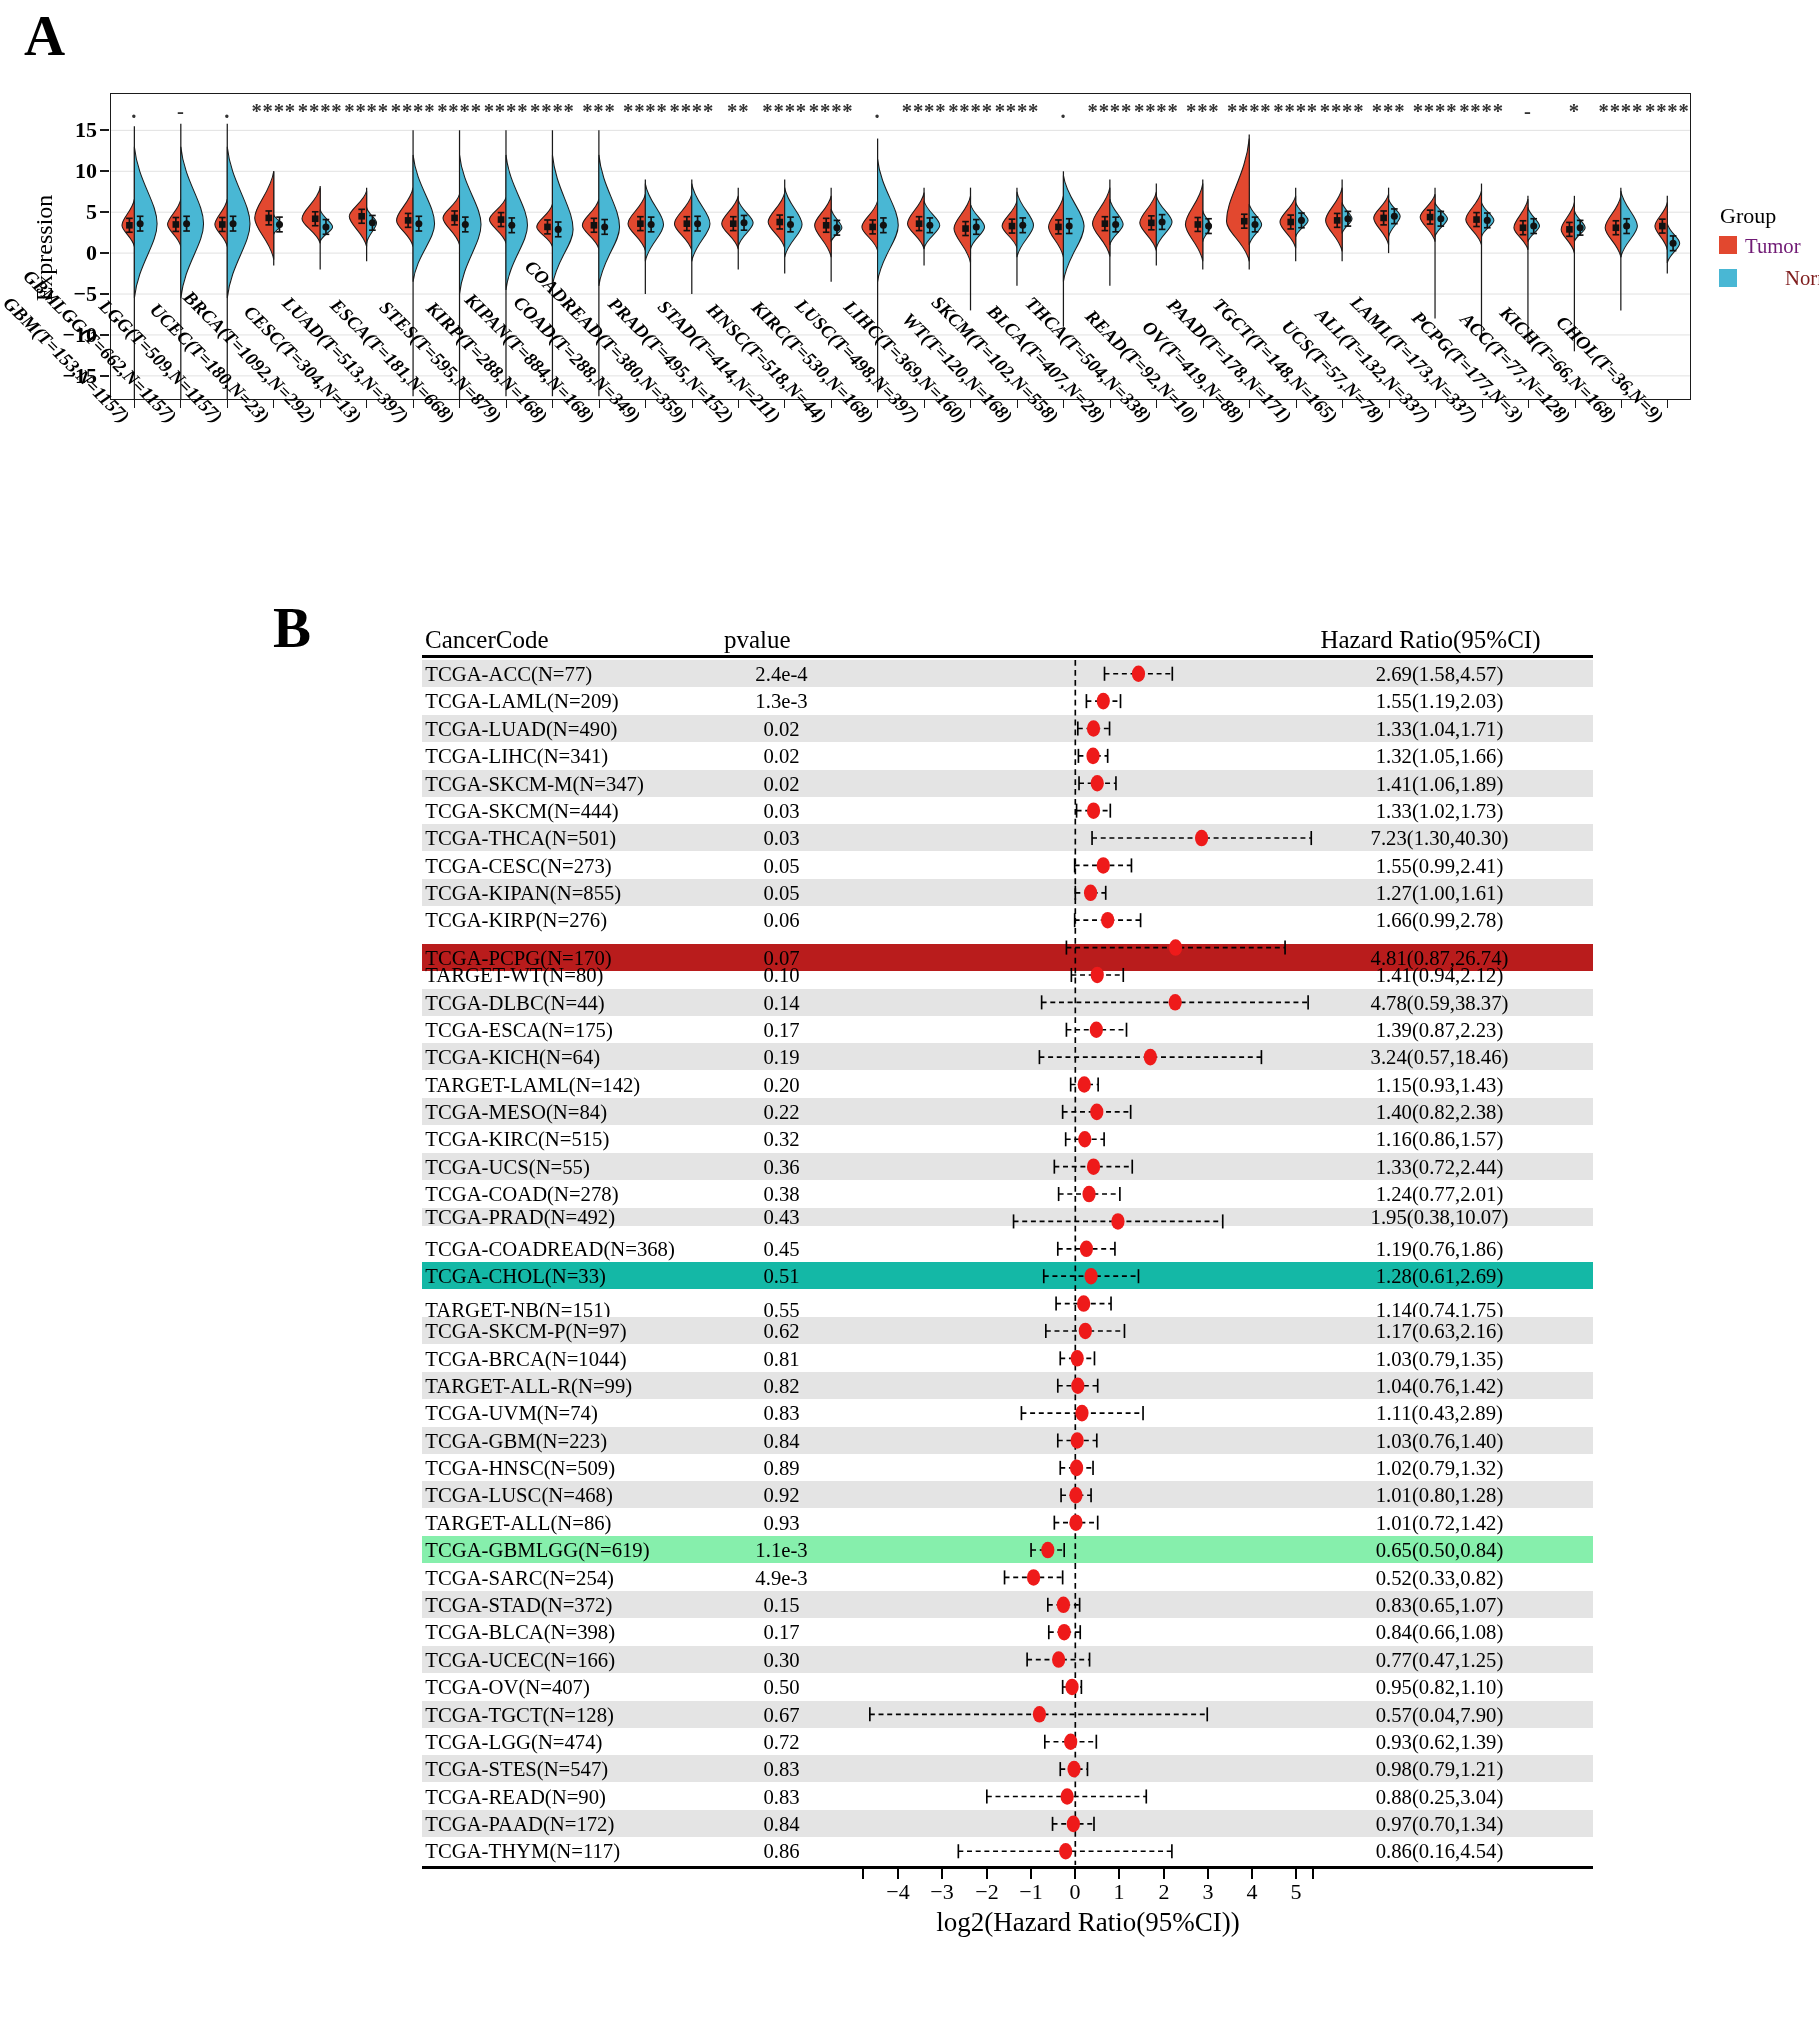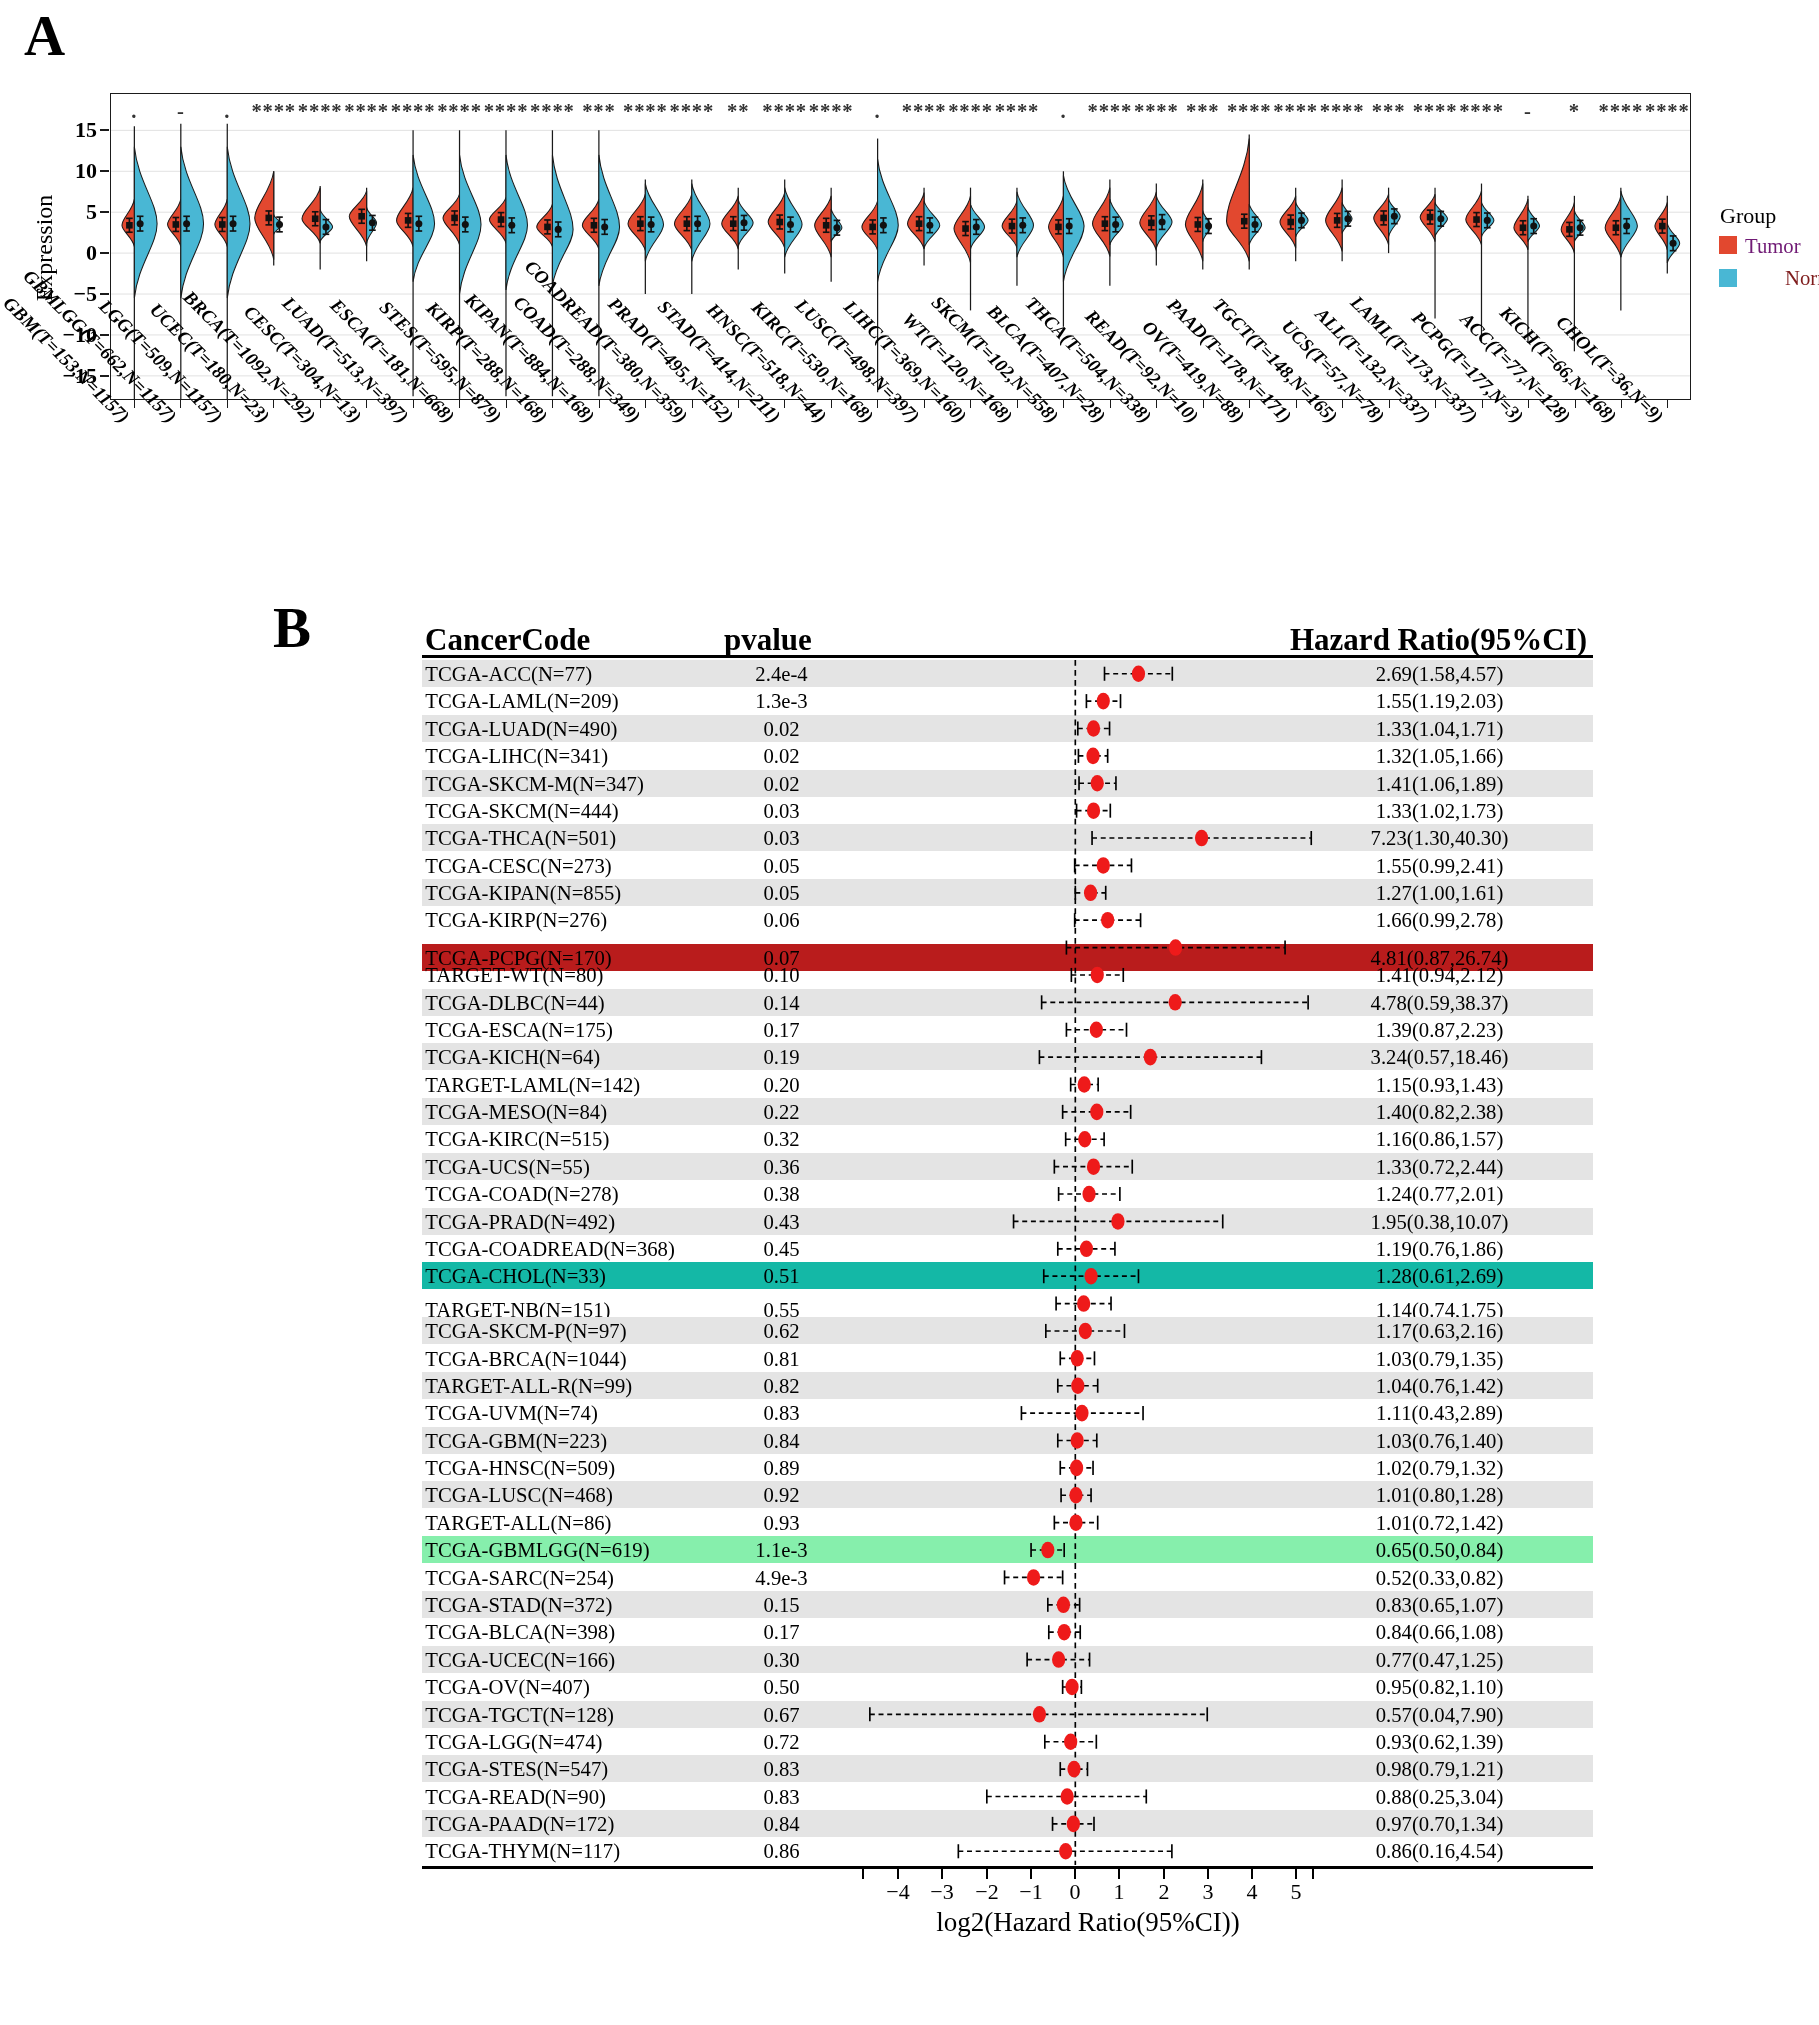--- a/index.html
+++ b/index.html
@@ -13,21 +13,21 @@
   .ytick-mark{width:9px;height:1.7px;background:#1b1b1b;}
   .xtick-mark{width:1.2px;height:8.3px;background:#1b1b1b;}
   .xcat-label{width:289px;text-align:right;font-size:18.6px;font-weight:bold;font-style:italic;
               transform-origin:100% 0;transform:rotate(45deg);line-height:21.5px;white-space:nowrap;}
   #ylabelA{width:174px;height:24px;line-height:24px;text-align:center;font-size:24px;transform:rotate(-90deg);}
   
   .legend-title{font-size:22px;}
   .legend-swatch{width:18px;height:18px;}
   .legend-label{font-size:20.7px;line-height:20.7px;}
   
-  .colhead{font-size:31px;font-weight:bold;line-height:26px;white-space:nowrap;}
+  .colhead{font-size:25px;font-weight:normal;line-height:26px;white-space:nowrap;}
   #b-underline{background:#000;}
   #b-rows{overflow:visible;}
   .b-row{position:absolute;left:0;width:1171px;display:block;}
   .b-cell{position:absolute;font-size:20.7px;line-height:1;white-space:nowrap;top:50%;transform:translateY(-50%);}
   .b-cancer{left:3.3px;}
   .b-pvalue{left:289px;width:141px;text-align:center;}
   .b-hr{left:877px;width:281px;text-align:center;}
   #b-axis{background:#000;}
   .b-tick{width:1.7px;height:10.7px;background:#000;}
   .b-ticklabel{width:58px;text-align:center;font-size:22px;line-height:24px;}
@@ -721,21 +721,21 @@
     <div class="b-row" style="top: 493px; height: 27px; background: rgb(228, 228, 228);">
       <div class="b-cell b-cancer">TCGA-UCS(N=55)</div>
       <div class="b-cell b-pvalue">0.36</div>
       <div class="b-cell b-hr">1.33(0.72,2.44)</div>
     </div>
     <div class="b-row" style="top: 520px; height: 27px;">
       <div class="b-cell b-cancer">TCGA-COAD(N=278)</div>
       <div class="b-cell b-pvalue">0.38</div>
       <div class="b-cell b-hr">1.24(0.77,2.01)</div>
     </div>
-    <div class="b-row" style="top: 548px; height: 27px; background: rgb(228, 228, 228);">
+    <div class="b-row" style="top: 548px; height: 18px; background: rgb(228, 228, 228);">
       <div class="b-cell b-cancer">TCGA-PRAD(N=492)</div>
       <div class="b-cell b-pvalue">0.43</div>
       <div class="b-cell b-hr">1.95(0.38,10.07)</div>
     </div>
     <div class="b-row" style="top: 575px; height: 27px;">
       <div class="b-cell b-cancer">TCGA-COADREAD(N=368)</div>
       <div class="b-cell b-pvalue">0.45</div>
       <div class="b-cell b-hr">1.19(0.76,1.86)</div>
     </div>
     <div class="b-row" style="top: 602px; height: 27px; background: #14b8a6;">

